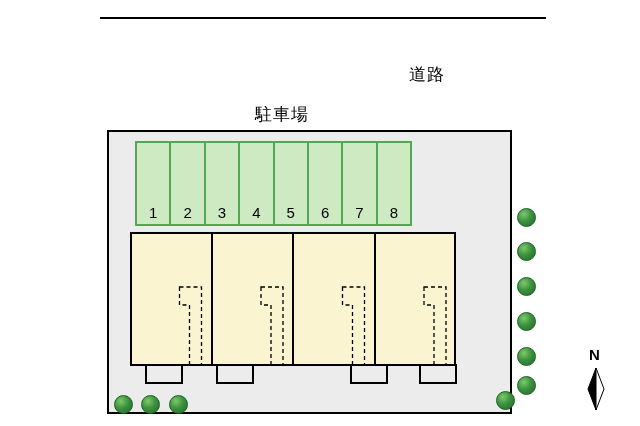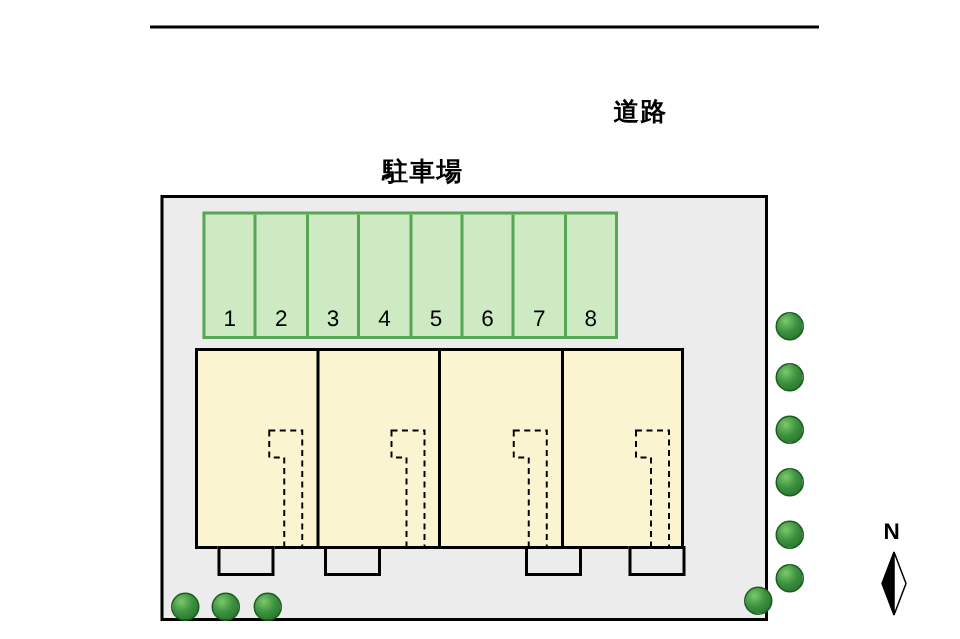--- a/index.html
+++ b/index.html
@@ -14,21 +14,21 @@
   .abs{position:absolute;}
 
   
   #road-line{
     left:100px;top:17px;width:446px;height:0;
     border-top:2px solid #000;
   }
 
   
   .jp-label{
-    font-size:17px;font-weight:bold;letter-spacing:1px;
+    font-size:17px;font-weight:normal;letter-spacing:1px;
     white-space:nowrap;
     text-align:right;
   }
   #road-label{left:409px;top:63px;}
   #parking-label{left:238px;top:103px;padding-left:17px;}
 
   
   #site-boundary{
     left:107px;top:130px;width:405px;height:284px;
     background:#ececec;

